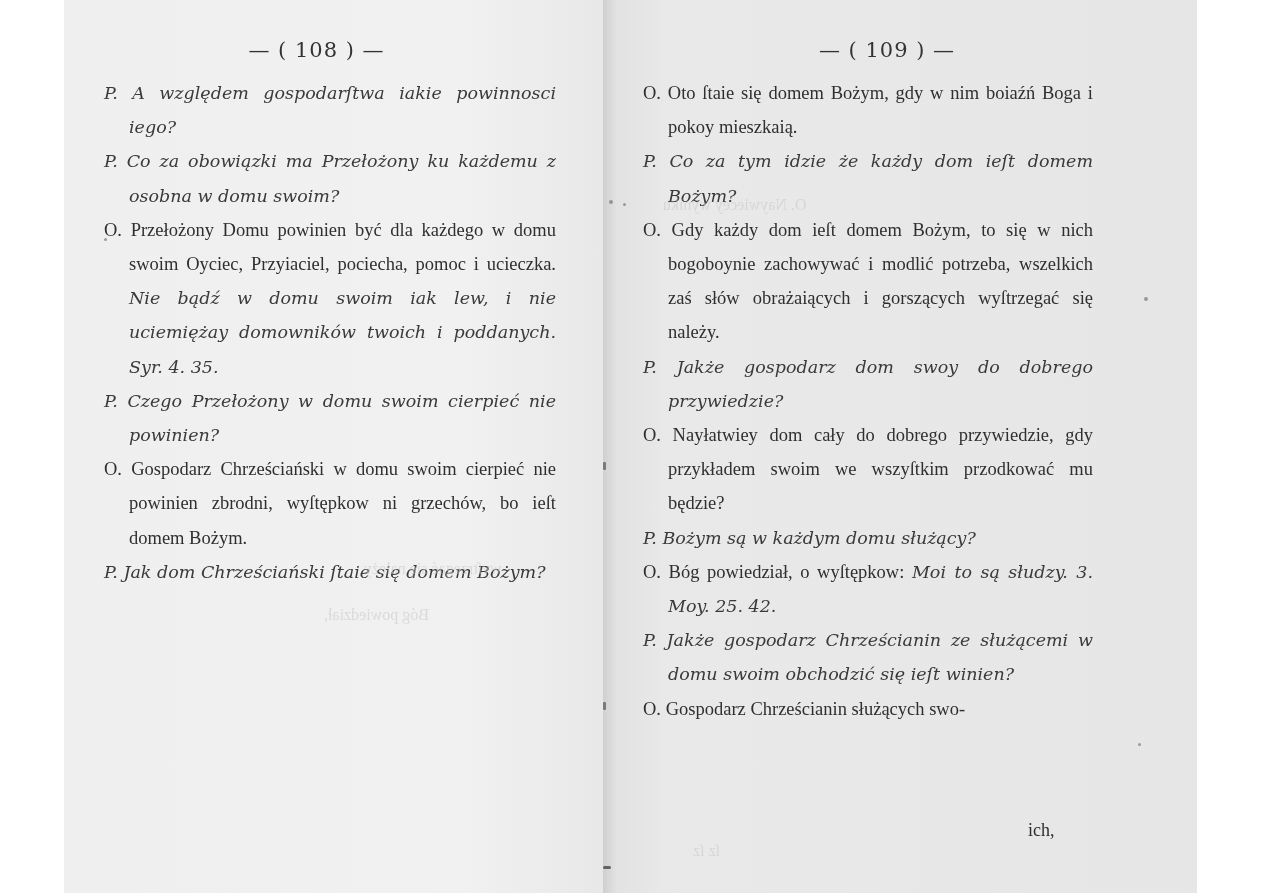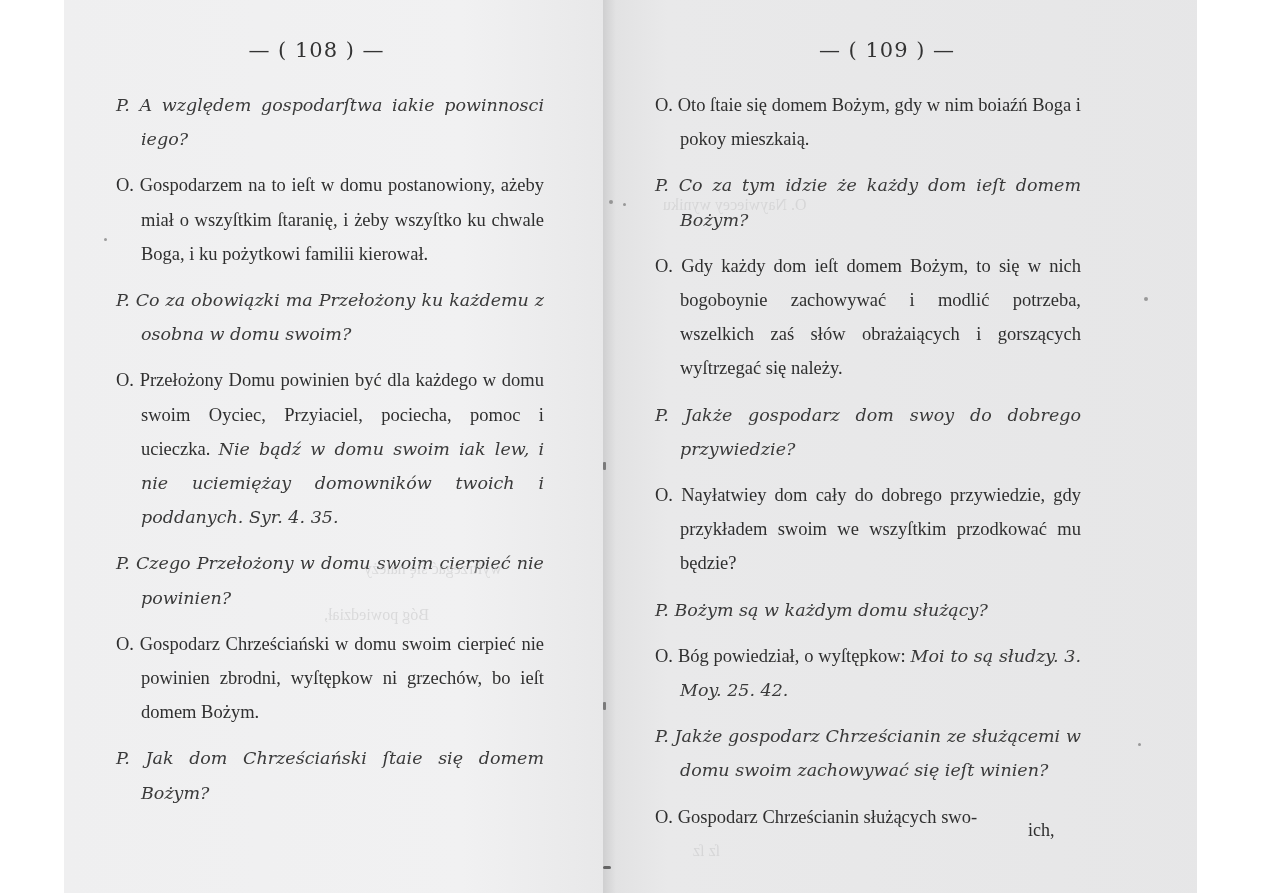--- a/index.html
+++ b/index.html
@@ -62,21 +62,21 @@
     .page-left .text-block { left: 40px; width: 452px; }
     .page-right .text-block { left: 40px; width: 450px; }
     .entry {
       position: relative;
       font-size: 17.5px;
       line-height: 34.2px;
       text-align: justify;
       text-align-last: left;
       padding-left: 25px;
       text-indent: -25px;
-      margin: 12px;
+      margin: 0;
     }
     .entry.q {
       font-style: italic;
       font-family: "DejaVu Serif", "Liberation Serif", serif;
       color: #3a3a3a;
     }
     .entry.a {
       font-style: normal;
       font-family: "Liberation Serif", "DejaVu Serif", serif;
       font-size: 18.5px;
@@ -110,24 +110,20 @@
 <div class="scan">
 
   <div class="page page-left">
     <div class="folio left-folio">— ( 108 ) —</div>
 
     <div class="text-block">
       <p class="entry q">
         <span>P.</span>
         <span>A względem gospodarſtwa iakie powinnosci iego?</span>
       </p>
-      <p class="entry a">
-        <span>O.</span>
-        <span>Gospodarzem na to ieſt w domu postanowiony, ażeby miał o wszyſtkim ſtaranię, i żeby wszyſtko ku chwale Boga, i ku pożytkowi familii kierował.</span>
-      </p>
       <p class="entry q">
         <span>P.</span>
         <span>Co za obowiązki ma Przełożony ku każdemu z osobna w domu swoim?</span>
       </p>
       <p class="entry a">
         <span>O.</span>
         <span>Przełożony Domu powinien być dla każdego w domu swoim Oyciec, Przyiaciel, pociecha, pomoc i ucieczka.</span>
         <em style="font-family:'DejaVu Serif',serif;font-size:17.5px;color:#3a3a3a;">Nie bądź w domu swoim iak lew, i nie uciemiężay domowników twoich i poddanych. Syr. 4. 35.</em>
       </p>
       <p class="entry q">
@@ -180,21 +176,21 @@
         <span>P.</span>
         <span>Bożym są w każdym domu służący?</span>
       </p>
       <p class="entry a">
         <span>O.</span>
         <span>Bóg powiedział, o wyſtępkow:</span>
         <em style="font-family:'DejaVu Serif',serif;font-size:17.5px;color:#3a3a3a;">Moi to są słudzy. 3. Moy. 25. 42.</em>
       </p>
       <p class="entry q">
         <span>P.</span>
-        <span>Jakże gospodarz Chrześcianin ze służącemi w domu swoim zachowywać się ieſt winien?</span>
+        <span>Jakże gospodarz Chrześcianin ze służącemi w domu swoim obchodzić się ieſt winien?</span>
       </p>
       <p class="entry a">
         <span>O.</span>
         <span>Gospodarz Chrześcianin służących swo-</span>
       </p>
     </div>
 
     <div class="catch" style="left:425px;top:820px;">ich,</div>
 
     <div class="bleed" style="left:60px;top:196px;">O. Naywiecey wyniku</div>

